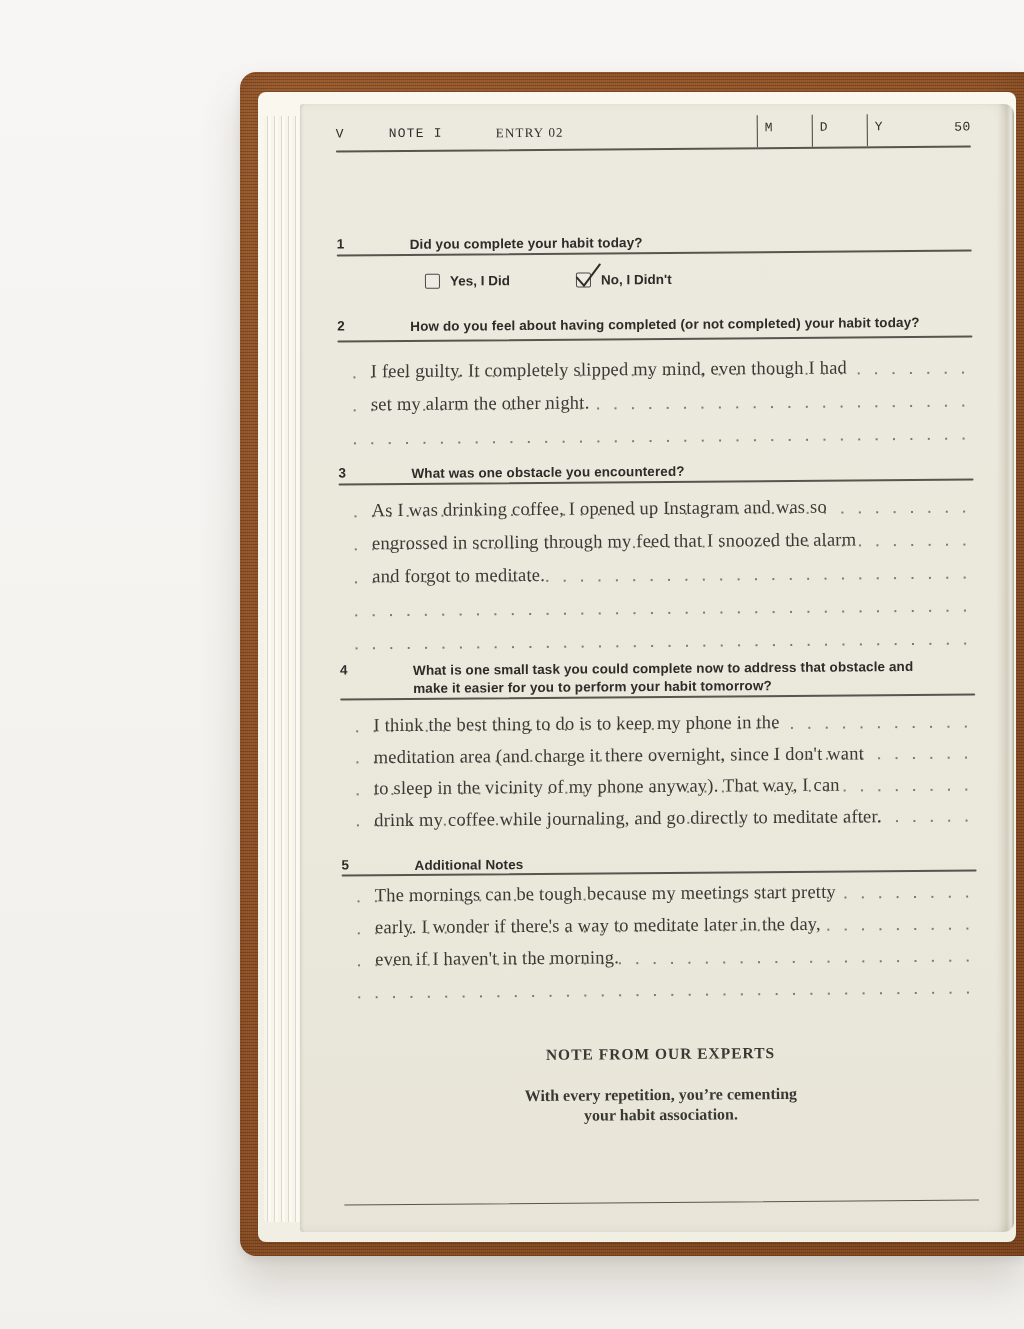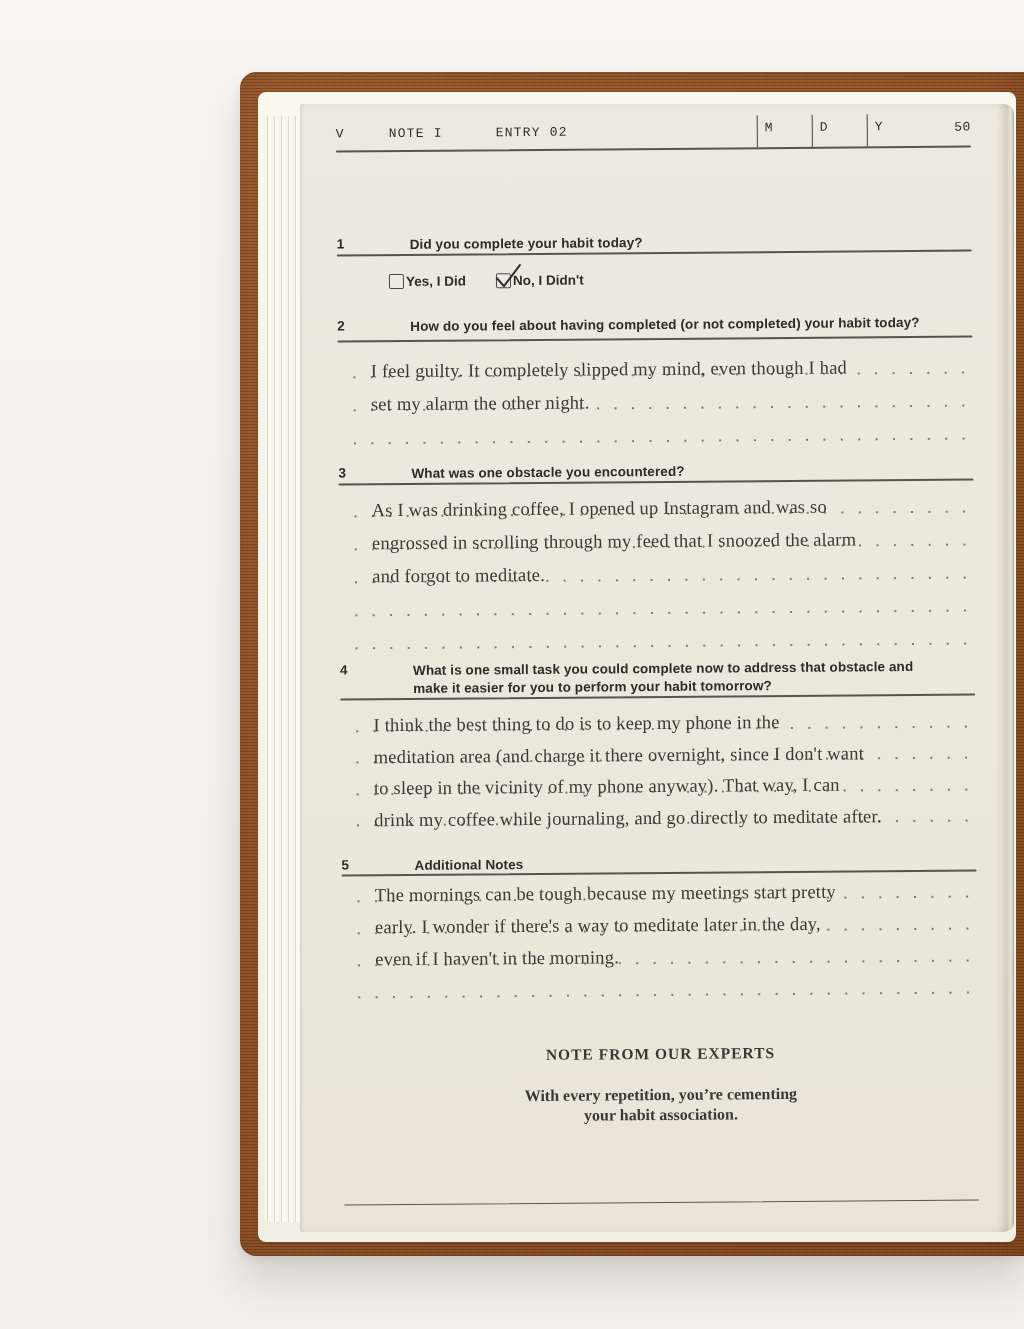--- a/index.html
+++ b/index.html
@@ -64,21 +64,21 @@
     height:33px;line-height:36px;padding-left:27px;box-sizing:border-box;
     background-image:radial-gradient(circle,#7b786d 1.1px,rgba(0,0,0,0) 1.5px);
     background-size:17.4px 6px;background-repeat:repeat-x;background-position:left 2px bottom 6px;
     overflow:visible;
   }
   .answers.tight .ans-row{height:31.5px;line-height:34px;}
   .answers.mid .ans-row{height:32px;line-height:35px;}
 
   
   .cb-row{position:absolute;left:92px;top:168px;display:flex;align-items:center;column-gap:30px;}
-  .cb-group{display:flex;align-items:flex-end;column-gap:2px;}
+  .cb-group{display:flex;align-items:flex-end;column-gap:10px;margin-left:36px;}
   .cb-box{position:relative;width:15px;height:15px;border:1.6px solid #4a4a46;border-radius:2px;box-sizing:border-box;background:rgba(255,255,255,.15);}
   .cb-label{font-size:13.5px;font-weight:600;color:#2d2c29;}
   .check-svg{position:absolute;left:-4px;top:-11px;overflow:visible;}
 
   
   .hdr-tick{position:absolute;top:12px;width:1.4px;height:32px;background:#44423e;}
 
   
   .experts{position:absolute;left:40px;top:941px;width:635px;text-align:center;
     font-family:"Liberation Serif","DejaVu Serif",serif;color:#3a3834;}
@@ -91,21 +91,21 @@
 <div class="stage">
   <div class="cover"></div>
   <div class="under-page"></div>
   <div class="page-edge-stack"></div>
 
   <div class="page">
     <div class="content">
 
       <div class="mono" style="position:absolute;left:40px;top:20px;">V</div>
       <div class="mono" style="position:absolute;left:93px;top:20px;">NOTE I</div>
-      <div class="mono" style="position:absolute;left:200px;top:20px;">ENTRY 02</div>
+      <div class="mono" style="position:absolute;left:200px;top:20px;font-family:Liberation Serif, serif;">ENTRY 02</div>
       <div class="hdr-tick" style="left:461px;"></div>
       <div class="hdr-tick" style="left:516px;"></div>
       <div class="hdr-tick" style="left:571px;"></div>
       <div class="mono" style="position:absolute;left:469px;top:17px;">M</div>
       <div class="mono" style="position:absolute;left:524px;top:17px;">D</div>
       <div class="mono" style="position:absolute;left:579px;top:17px;">Y</div>
       <div class="mono" style="position:absolute;right:39px;top:18px;letter-spacing:.5px;text-align:right;">50</div>
       <div class="rule" style="top:44px;"></div>
 
       <div class="q-num" style="top:130px;">1</div>

